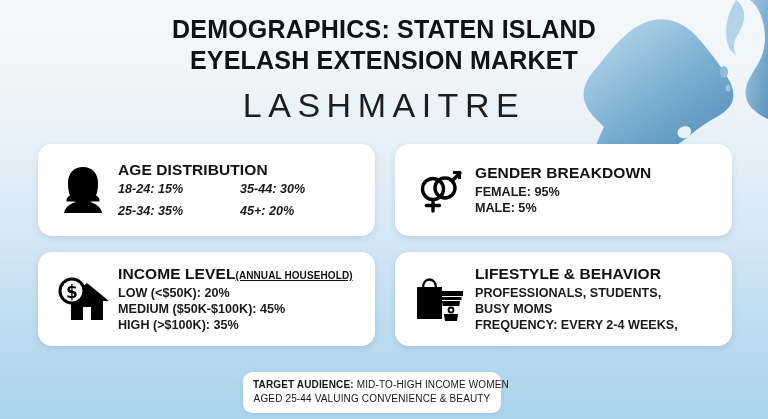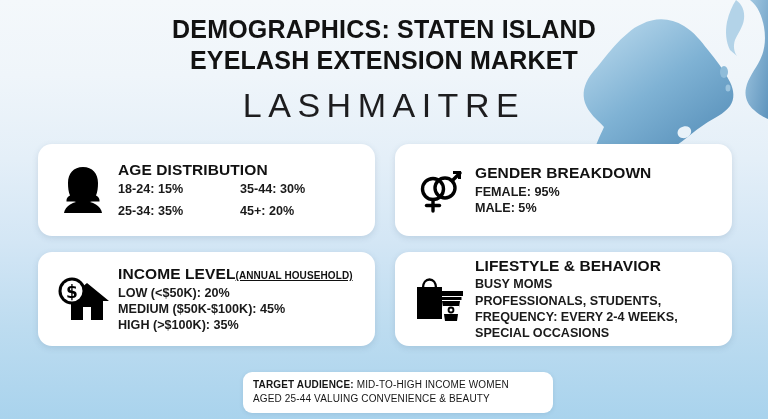--- a/index.html
+++ b/index.html
@@ -127,34 +127,35 @@
     color: #1a1a1a;
     line-height: 1.28;
     white-space: nowrap;
   }
 
   
   .stat-grid {
     display: grid;
     grid-template-columns: 122px auto;
     row-gap: 6px;
+    font-style: italic;
   }
 
   
   .footer {
     position: absolute;
     left: 243px;
     top: 372px;
-    width: 310px;
+    width: 258px;
     padding: 6px 10px 7px 10px;
     box-sizing: border-box;
     background: #ffffff;
     border-radius: 9px;
     box-shadow: 0 1px 4px rgba(60, 95, 125, 0.14);
-    text-align: left;
+    text-align: center;
     z-index: 3;
   }
   .footer-line {
     font-size: 10px;
     color: #161616;
     line-height: 1.38;
     letter-spacing: 0.15px;
     white-space: nowrap;
   }
   .footer-line .lead { font-weight: bold; }
@@ -286,24 +287,23 @@
 
           <path fill="currentColor" d="M28 26 L46 26 L43 46 L31 46 Z"></path>
 
           <rect x="28.6" y="31" width="16.6" height="8" fill="#ffffff"></rect>
           <circle cx="37" cy="35" r="3.4" fill="currentColor"></circle>
           <circle cx="37" cy="35" r="1.5" fill="#ffffff"></circle>
         </svg>
       </div>
       <div class="card-body">
         <div class="card-title">LIFESTYLE &amp; BEHAVIOR</div>
+        <div class="card-line">PROFESSIONALS, STUDENTS,</div>
         <div class="card-line">BUSY MOMS</div>
-        <div class="card-line">PROFESSIONALS, STUDENTS,</div>
         <div class="card-line">FREQUENCY: EVERY 2-4 WEEKS,</div>
-        <div class="card-line">SPECIAL OCCASIONS</div>
       </div>
     </div>
 
   </div>
 
   <div class="footer">
     <div class="footer-line"><span class="lead">TARGET AUDIENCE:</span><span> MID-TO-HIGH INCOME WOMEN</span></div>
     <div class="footer-line">AGED 25-44 VALUING CONVENIENCE &amp; BEAUTY</div>
   </div>
 

